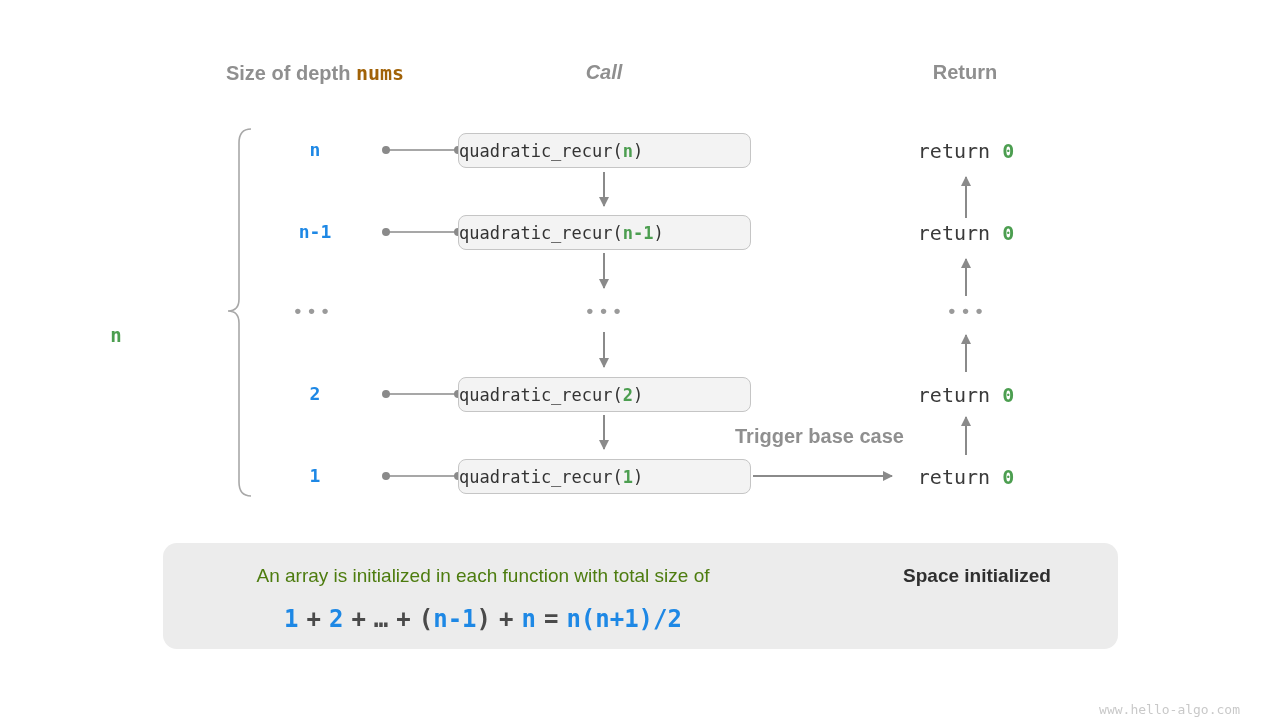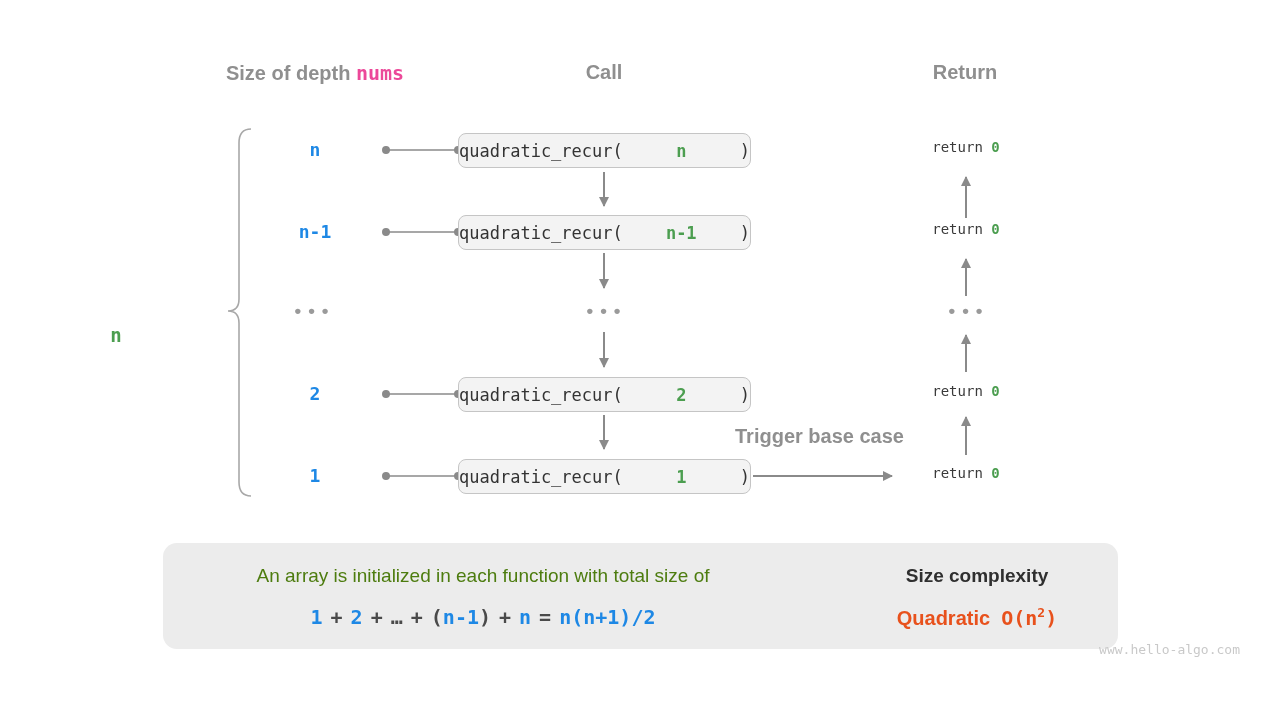--- a/index.html
+++ b/index.html
@@ -4,33 +4,33 @@
 <style>
   html,body{margin:0;padding:0;background:#ffffff;}
   #canvas{position:relative;width:1280px;height:720px;background:#ffffff;overflow:hidden;
           font-family:"Liberation Sans", sans-serif;}
   .abs{position:absolute;}
   .hdr{font-size:20px;font-weight:bold;color:#8f8f8f;text-align:center;}
   .mono{font-family:"DejaVu Sans Mono","Liberation Mono",monospace;}
   .size-label{font-size:18px;font-weight:bold;color:#1e88e5;text-align:center;
               font-family:"DejaVu Sans Mono","Liberation Mono",monospace;}
   .call-box{left:458px;width:293px;height:35px;background:#f3f3f3;border:1px solid #c5c5c5;
-            border-radius:8px;display:flex;align-items:center;justify-content:space-between;
+            border-radius:8px;display:flex;align-items:center;justify-content:flex-start;
             font-size:17px;color:#333;box-sizing:border-box;}
   .arg{color:#4c9e50;font-weight:bold;}
-  .ret{font-size:14px;color:#3a3a3a;text-align:center;width:160px;}
+  .ret{font-size:20px;color:#3a3a3a;text-align:center;width:160px;}
   .ret .arg{color:#4c9e50;}
   .dots{color:#9a9a9a;font-size:19px;font-weight:bold;letter-spacing:7px;text-align:center;}
   .caption{font-size:20px;color:#2f2f2f;text-align:center;}
   .depth-n{font-size:19px;font-weight:bold;color:#4c9e50;text-align:center;
            font-family:"DejaVu Sans Mono","Liberation Mono",monospace;}
   .trigger{font-size:20px;font-weight:bold;color:#8f8f8f;}
   .panel{left:163px;top:543px;width:955px;height:106px;background:#ececec;border-radius:14px;}
   .panel-line1{font-size:19px;color:#4d7c0f;text-align:center;}
-  .formula{font-size:20px;font-weight:bold;text-align:center;
+  .formula{font-size:24px;font-weight:bold;text-align:center;
            font-family:"DejaVu Sans Mono","Liberation Mono",monospace;}
   .formula span{margin:0 4px;}
   .f-blue{color:#1e88e5;}
   .f-dark{color:#4a4a4a;}
   .space-title{font-size:19px;font-weight:bold;color:#2f2f2f;text-align:center;}
   .complexity{font-size:20px;font-weight:bold;color:#e8511c;text-align:center;}
   .complexity .bigO{font-family:"DejaVu Sans Mono","Liberation Mono",monospace;}
   .complexity sup{font-size:13px;}
   .watermark{font-size:13px;color:#c9c9c9;text-align:right;
              font-family:"DejaVu Sans Mono","Liberation Mono",monospace;}
@@ -78,23 +78,23 @@
       <line x1="966" y1="372" x2="966" y2="335" marker-end="url(#ah)"></line>
       <line x1="966" y1="455" x2="966" y2="417" marker-end="url(#ah)"></line>
     </g>
 
     <line x1="753" y1="476" x2="892" y2="476" stroke="#8a8a8a" stroke-width="2" marker-end="url(#ah)"></line>
 
     <polygon points="803,591 824,591 824,582 846,598 824,614 824,605 803,605" fill="#bdbdbd"></polygon>
   </svg>
 
   <div class="abs hdr" style="left:180px;top:61px;width:270px;">
-    <span>Size of depth </span><span class="mono" style="color:#ec4899;">nums</span>
+    <span>Size of depth </span><span class="mono" style="color:#a16207;">nums</span>
   </div>
-  <div class="abs hdr" style="left:544px;top:61px;width:120px;">Call</div>
+  <div class="abs hdr" style="left:544px;top:61px;width:120px;font-style:italic;">Call</div>
   <div class="abs hdr" style="left:905px;top:61px;width:120px;">Return</div>
 
   <div class="abs depth-n" style="left:16px;top:324px;width:200px;">n</div>
 
   <div class="abs size-label" style="left:255px;top:139px;width:120px;">n</div>
   <div class="abs call-box mono" style="top:133px;">
     <span>quadratic_recur(</span>
       <span class="arg">n</span>
       <span>)</span>
   </div>
@@ -136,21 +136,17 @@
   </div>
   <div class="abs ret mono" style="left:886px;top:465px;">
     <span>return </span><span class="arg">0</span>
   </div>
 
   <div class="abs panel"></div>
   <div class="abs panel-line1" style="left:178px;top:565px;width:610px;">An array is initialized in each function with total size of</div>
   <div class="abs formula" style="left:178px;top:605px;width:610px;">
     <span class="f-blue">1</span><span class="f-dark">+</span><span class="f-blue">2</span><span class="f-dark">+</span><span class="f-dark">…</span><span class="f-dark">+</span><span class="f-dark" style="margin-right:0;">(</span><span class="f-blue" style="margin:0;">n-1</span><span class="f-dark" style="margin-left:0;">)</span><span class="f-dark">+</span><span class="f-blue">n</span><span class="f-dark">=</span><span class="f-blue">n(n+1)/2</span>
   </div>
-  <div class="abs space-title" style="left:852px;top:565px;width:250px;">Size complexity</div>
-  <div class="abs complexity" style="left:852px;top:605px;width:250px;">
-    <span>Quadratic</span>&nbsp;
-    <span class="bigO"><span>O(n</span><sup>2</sup><span>)</span></span>
-  </div>
+  <div class="abs space-title" style="left:852px;top:565px;width:250px;">Space initialized</div>
 
-  <div class="abs watermark" style="left:1000px;top:642px;width:240px;">www.hello-algo.com</div>
+  <div class="abs watermark" style="left:1000px;top:702px;width:240px;">www.hello-algo.com</div>
 
 </div>
 
 </body></html>

